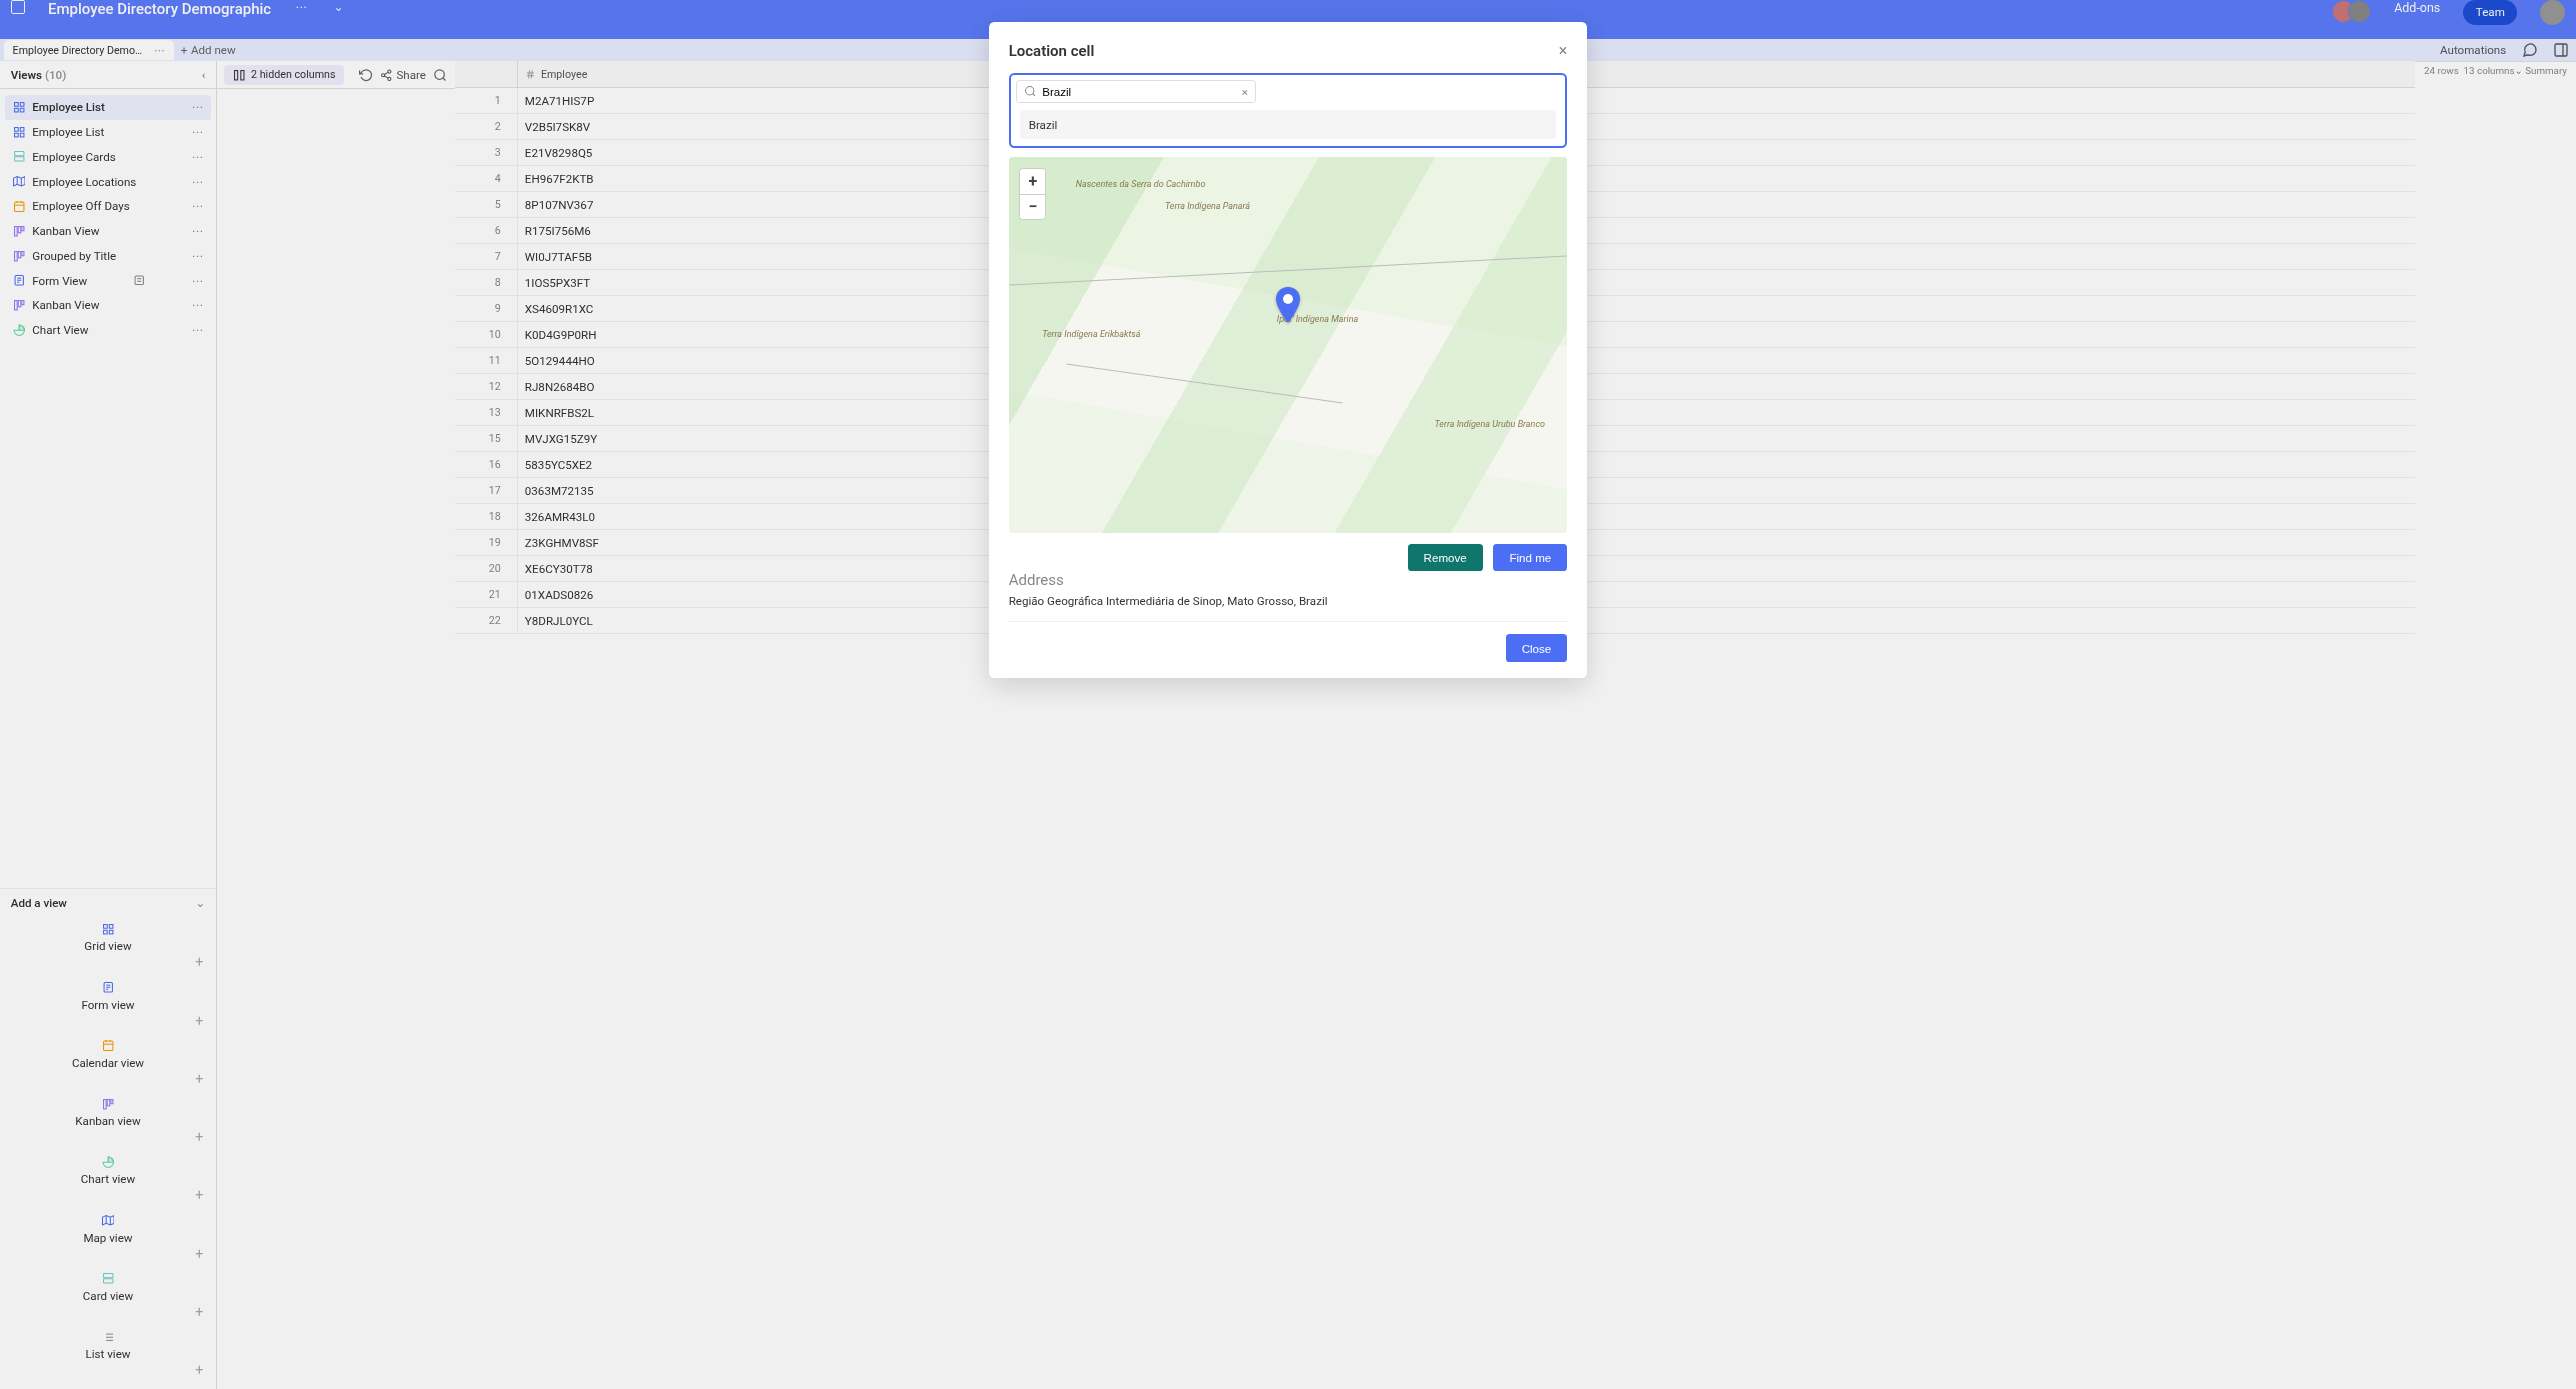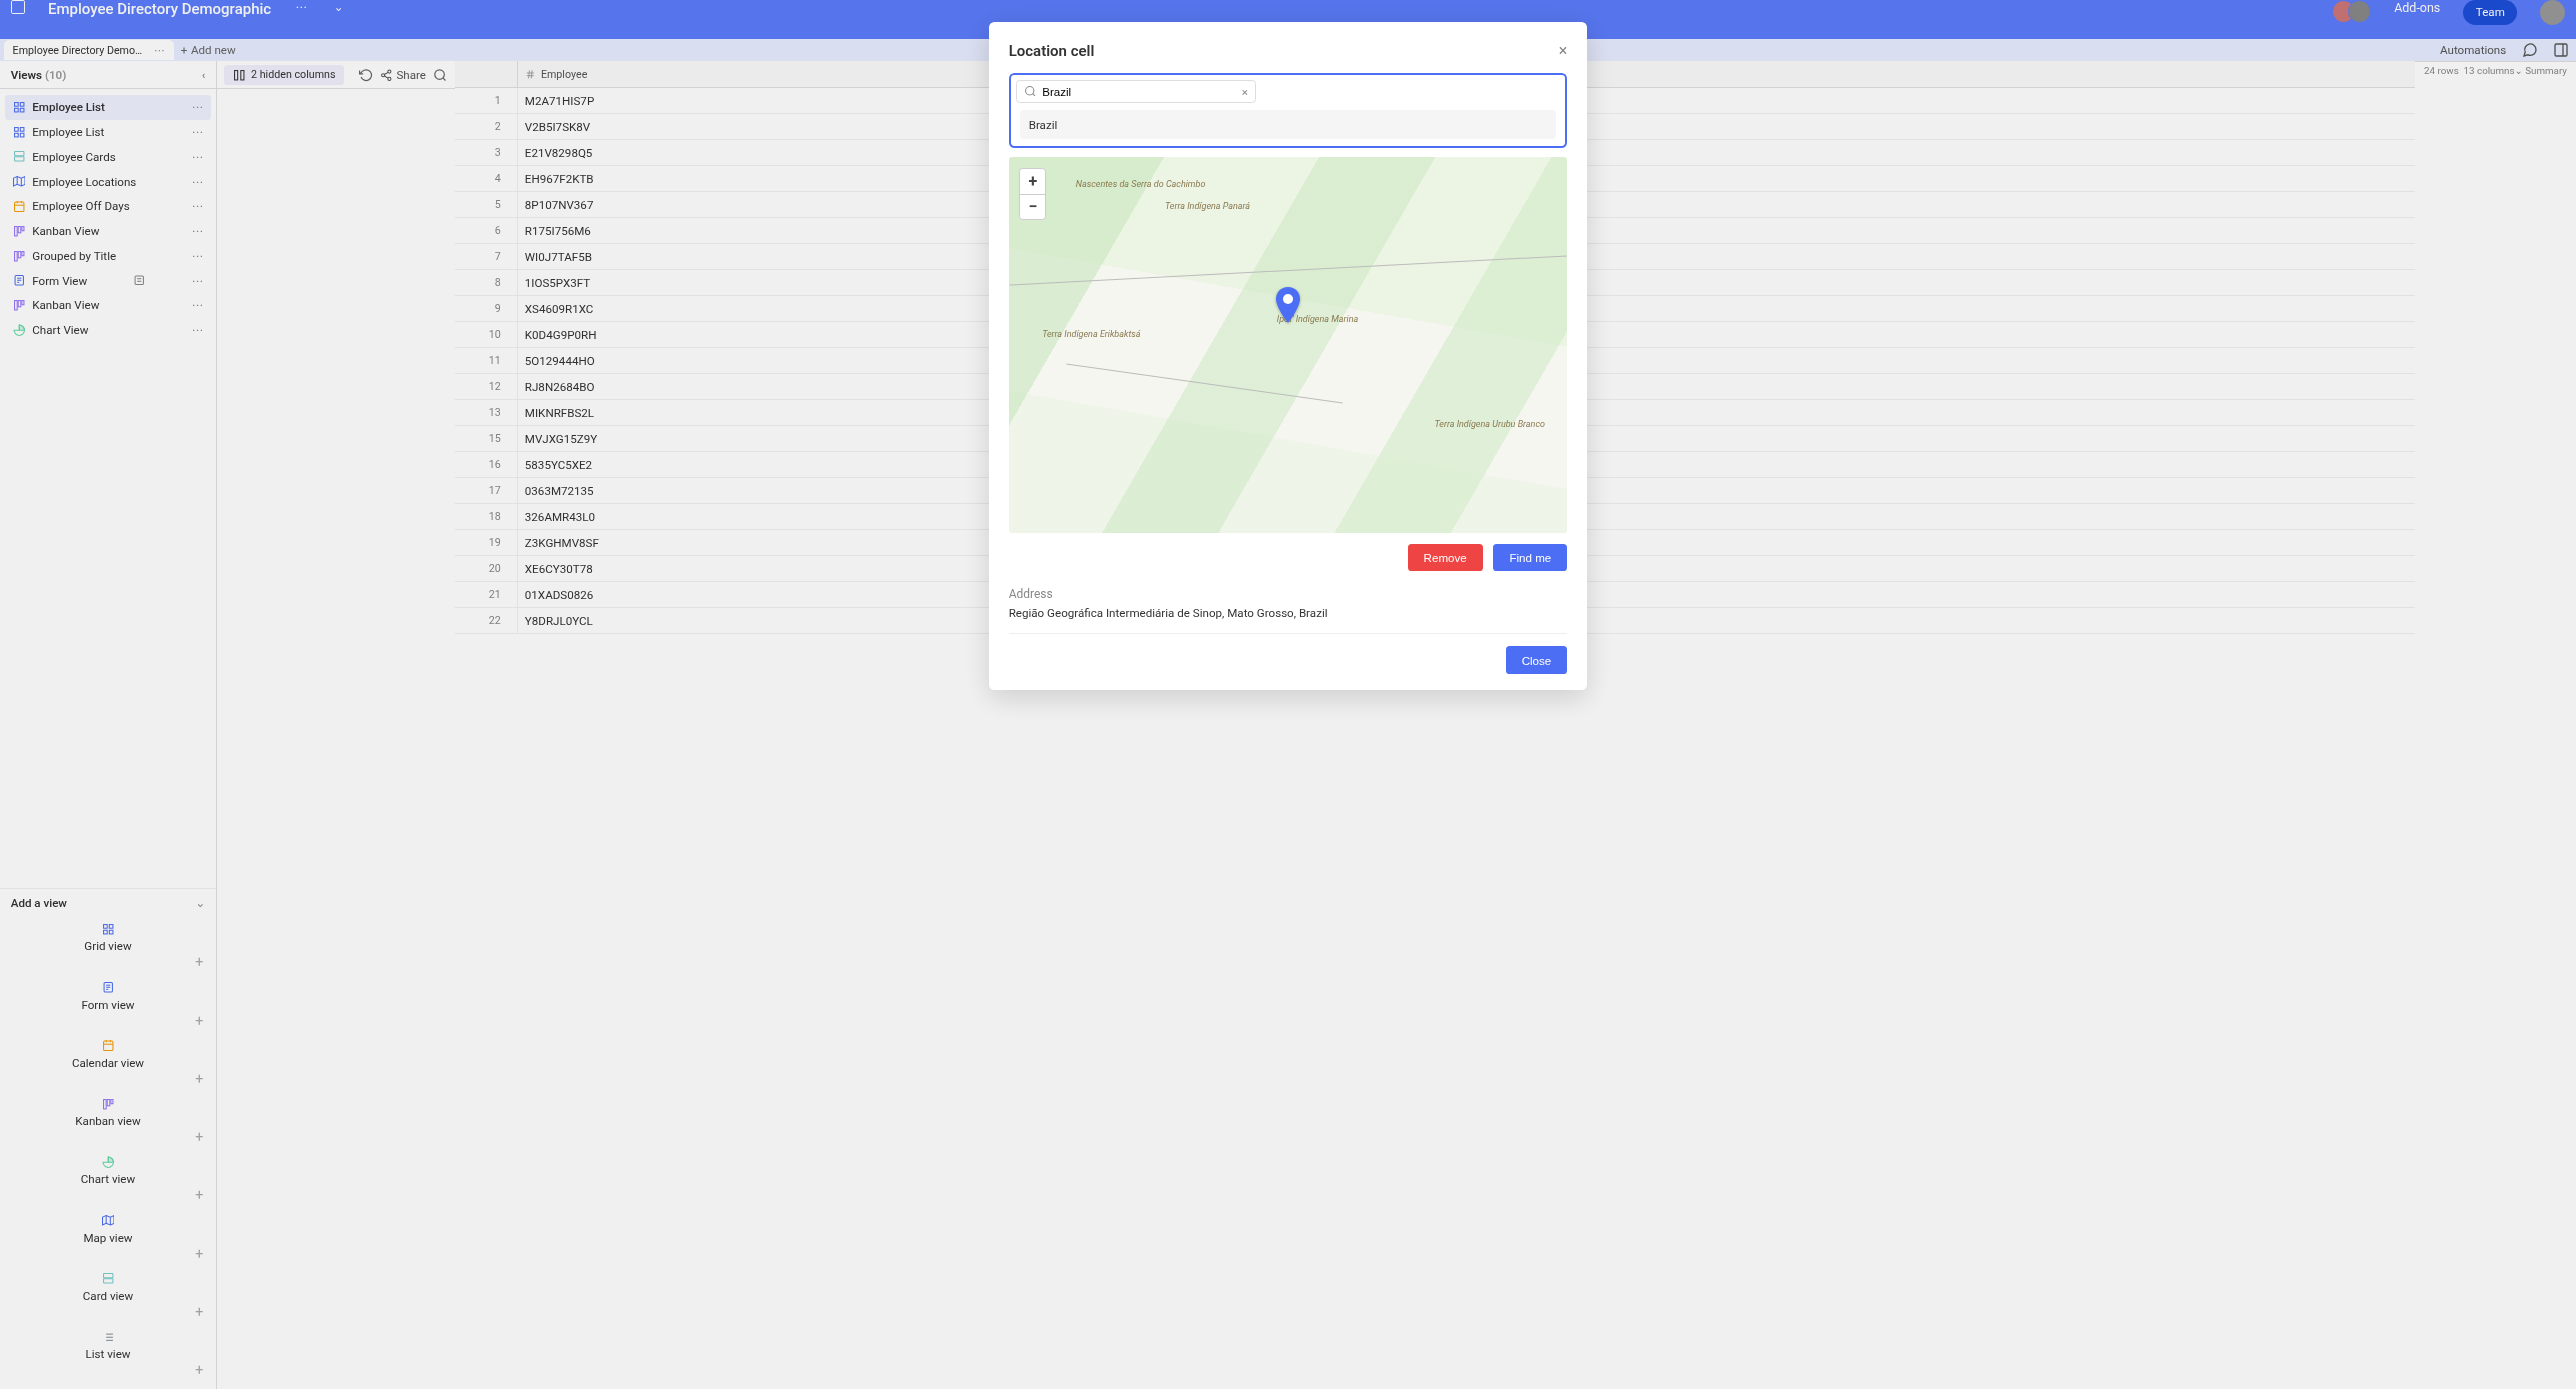--- a/index.html
+++ b/index.html
@@ -94,24 +94,24 @@
   #f6f6f0; }
 .map-label { position: absolute; font-size: 9px; color: #8a7a50; font-style: italic; text-align: center; line-height: 1.1; }
 .map-road { position: absolute; background: #bbb; height: 0.9px; }
 .zoom-ctrl { position: absolute; top: 10.7px; left: 10.7px; display: flex; flex-direction: column; border: 0.9px solid #ccc; border-radius: 3.6px; overflow: hidden; background: #fff; }
 .zoom-btn { width: 25px; height: 25px; display: flex; align-items: center; justify-content: center; font-size: 16px; font-weight: bold; cursor: pointer; color: #444; }
 .zoom-btn + .zoom-btn { border-top: 0.9px solid #ccc; }
 .marker { position: absolute; left: 50%; top: 45%; transform: translate(-50%, -100%); }
 .marker svg { filter: drop-shadow(0 1.8px 1.8px rgba(0,0,0,0.3)); }
 .modal-actions { display: flex; gap: 10.7px; margin-top: 10.7px; justify-content: flex-end; }
 .btn { padding: 7.2px 16px; border-radius: 3.6px; font-size: 11.6px; cursor: pointer; border: none; }
-.btn-remove { background: #ef4444; color: #fff; }
+.btn-remove { background: #0f766e; color: #fff; }
 .btn-findme { background: #4c6ef5; color: #fff; }
 .btn-close { background: #4c6ef5; color: #fff; }
-.addr-label { font-size: 12px; color: #888; margin-top: 16px; margin-bottom: 5.4px; }
+.addr-label { font-size: 15px; color: #888; margin-bottom: 5.4px; }
 .addr-val { font-size: 11.6px; color: #333; padding-bottom: 12.5px; border-bottom: 0.9px solid #eee; }
 .footer-actions { display: flex; justify-content: flex-end; margin-top: 12.5px; }
 
 
 .ic-grid { color: #4c6ef5; }
 .ic-cards { color: #7cc; }
 .ic-map { color: #4c6ef5; }
 .ic-cal { color: #f59f00; }
 .ic-kan { color: #9775fa; }
 .ic-form { color: #4c6ef5; }

